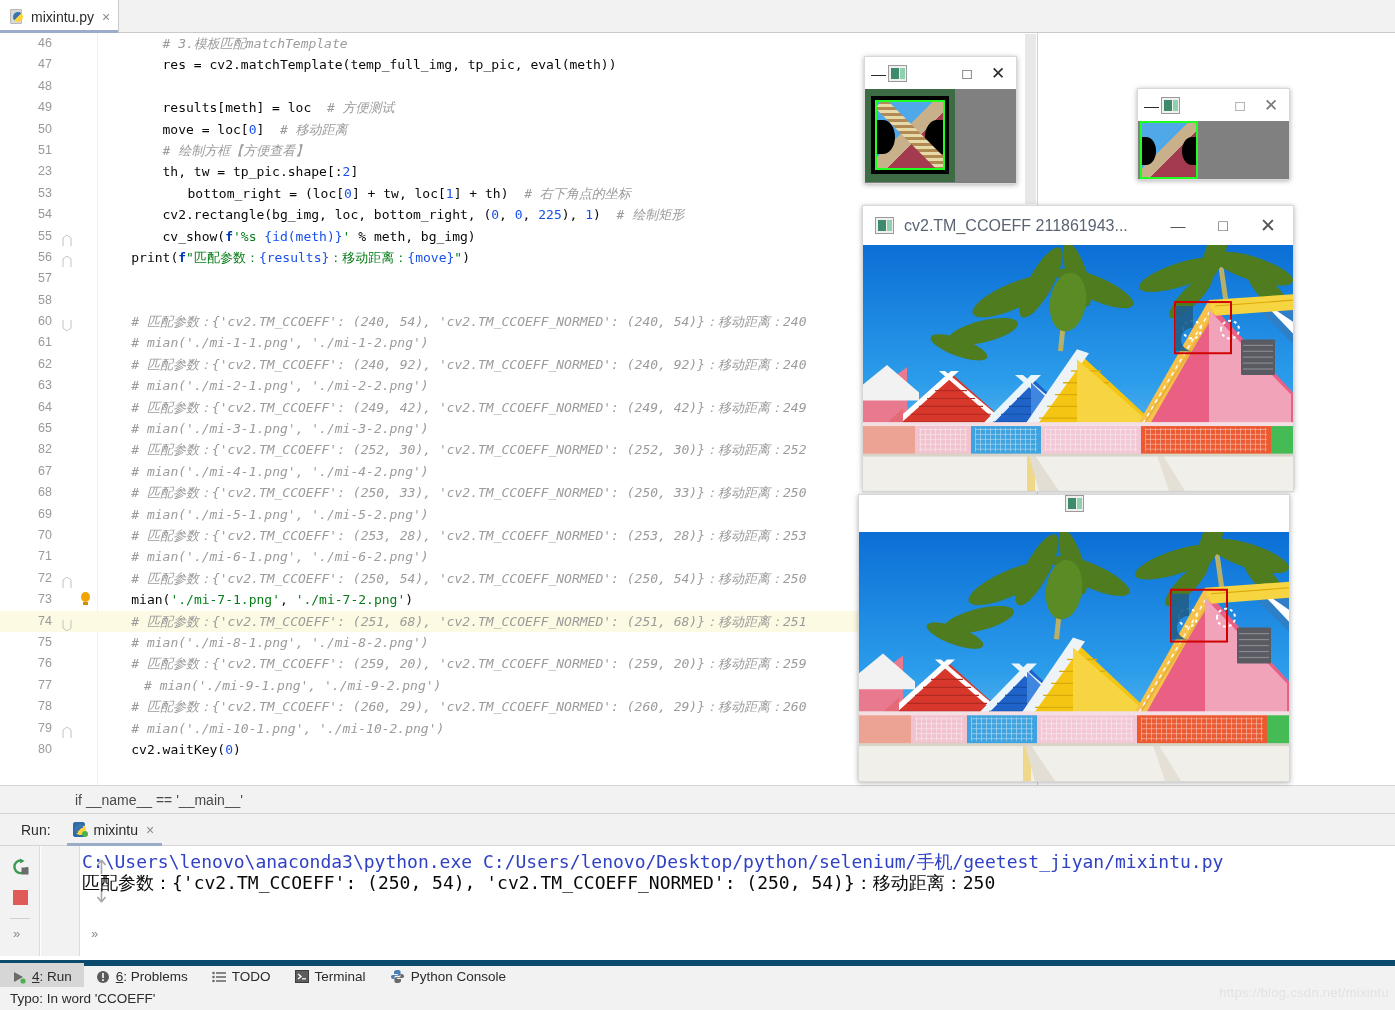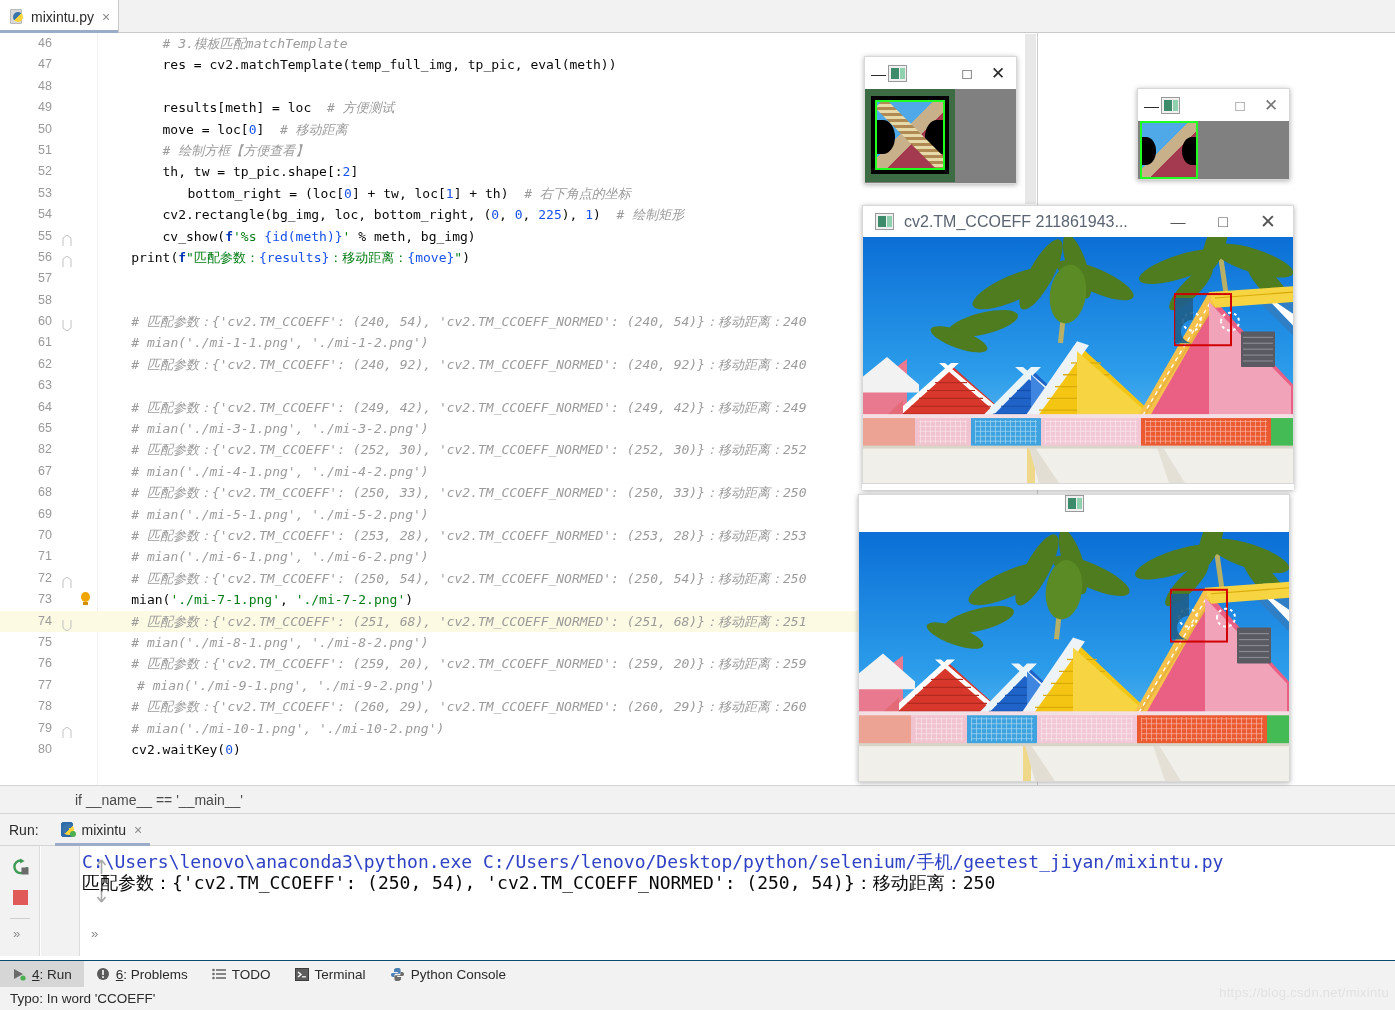--- a/index.html
+++ b/index.html
@@ -82,21 +82,21 @@
     display:flex; align-items:center; padding-left:75px;
     font-size:14px; color:#4a4a4a;
   }
 
   
   .runbar {
     position:absolute; left:0; top:814px; width:1395px; height:32px;
     background:#f2f2f2; border-bottom:1px solid #d5d5d5;
     display:flex; align-items:center; gap:0px;
   }
-  .runbar .runlabel { font-size:14px; color:#2b2b2b; padding-left:9px; padding-right:16px;}
+  .runbar .runlabel { font-size:14px; color:#2b2b2b; padding-left:21px; padding-right:16px;}
   .runtab {
     position:relative; height:32px; display:flex; align-items:center; gap:6px;
     padding:0 8px 0 6px; font-size:14px; color:#2b2b2b;
   }
   .runtab .tabunder { position:absolute; left:0; bottom:0; height:3px; width:100%; background:#9aacc8; }
 
   .console {
     position:absolute; left:0; top:846px; width:1395px; height:110px; background:#ffffff;
   }
   .console-gutter { position:absolute; left:0; top:0; width:40px; height:110px; background:#f2f2f2; border-right:1px solid #dcdcdc;}
@@ -111,21 +111,21 @@
   .icon-stop  { position:absolute; left:13px; top:44px; width:15px; height:15px; background:#e05a5a; }
   .icon-sep   { position:absolute; left:10px; top:72px; width:20px; height:1px; background:#cfcfcf;}
   .icon-chev1 { position:absolute; left:13px; top:80px; font-size:13px; color:#8a8a8a;}
   .icon-up    { position:absolute; left:51px; top:10px; width:19px; height:22px;}
   .icon-down  { position:absolute; left:51px; top:38px; width:19px; height:22px;}
   .icon-chev2 { position:absolute; left:50px; top:80px; font-size:13px; color:#8a8a8a;}
 
   
   .statusstrip {
     position:absolute; left:0; top:960px; width:1395px; height:27px;
-    background:#f2f2f2; border-top:1px solid #0c4a6e;
+    background:#f2f2f2; border-top:6px solid #0c4a6e;
     display:flex; align-items:center;
   }
   .sitem { display:flex; align-items:center; gap:6px; height:27px; padding:0 12px;
            font-size:13.5px; color:#2b2b2b; }
   .sitem.active { background:#d6d6d6; }
   .sitem u { text-decoration: underline; }
   .statusbar {
     position:absolute; left:0; top:987px; width:1395px; height:23px;
     background:#f2f2f2; display:flex; align-items:center; padding-left:10px;
     font-size:13.5px; color:#2b2b2b;
@@ -174,58 +174,58 @@
   <div class="editor">
     <div class="gutter"></div>
     <div class="gutter-sep"></div>
     <div class="lines" id="code-lines">
         <div class="ln"><span class="num">46</span><span class="code" style="left: 162.56px;"><span class="c-cmt"># 3.模板匹配matchTemplate</span></span></div>
         <div class="ln"><span class="num">47</span><span class="code" style="left: 162.56px;"><span class="c-plain">res = cv2.matchTemplate(temp_full_img, tp_pic, </span><span class="c-plain">eval</span><span class="c-plain">(meth))</span></span></div>
         <div class="ln"><span class="num">48</span></div>
         <div class="ln"><span class="num">49</span><span class="code" style="left: 162.56px;"><span class="c-plain">results[meth] = loc  </span><span class="c-cmt"># 方便测试</span></span></div>
         <div class="ln"><span class="num">50</span><span class="code" style="left: 162.56px;"><span class="c-plain">move = loc[</span><span class="c-num">0</span><span class="c-plain">]  </span><span class="c-cmt"># 移动距离</span></span></div>
         <div class="ln"><span class="num">51</span><span class="code" style="left: 162.56px;"><span class="c-cmt"># 绘制方框【方便查看】</span></span></div>
-        <div class="ln"><span class="num">52</span><span class="code" style="left: 162.56px;"><span class="c-plain">th, tw = tp_pic.shape[:</span><span class="c-num">2</span><span class="c-plain">]</span></span></div>
+        <div class="ln"><span class="num">23</span><span class="code" style="left: 162.56px;"><span class="c-plain">th, tw = tp_pic.shape[:</span><span class="c-num">2</span><span class="c-plain">]</span></span></div>
         <div class="ln"><span class="num">53</span><span class="code" style="left: 162.56px; margin-left: 25px;"><span class="c-plain">bottom_right = (loc[</span><span class="c-num">0</span><span class="c-plain">] + tw, loc[</span><span class="c-num">1</span><span class="c-plain">] + th)  </span><span class="c-cmt"># 右下角点的坐标</span></span></div>
         <div class="ln"><span class="num">54</span><span class="code" style="left: 162.56px;"><span class="c-plain">cv2.rectangle(bg_img, loc, bottom_right, (</span><span class="c-num">0</span><span class="c-plain">, </span><span class="c-num">0</span><span class="c-plain">, </span><span class="c-num">225</span><span class="c-plain">), </span><span class="c-num">1</span><span class="c-plain">)  </span><span class="c-cmt"># 绘制矩形</span></span></div>
         <div class="ln"><span class="num">55</span><span class="fold"><svg width="11" height="11" viewBox="0 0 11 11">
               <path d="M1 11 L1 3 L5 0 L9 3 L9 11" fill="none" stroke="#c2c2c2" stroke-width="1"></path>
             </svg></span><span class="code" style="left: 162.56px;"><span class="c-plain">cv_show(</span><span class="c-kw">f</span><span class="c-str">'%s </span><span class="c-num">{id(meth)}</span><span class="c-str">'</span><span class="c-plain"> % meth, bg_img)</span></span></div>
         <div class="ln"><span class="num">56</span><span class="fold"><svg width="11" height="11" viewBox="0 0 11 11">
               <path d="M1 11 L1 3 L5 0 L9 3 L9 11" fill="none" stroke="#c2c2c2" stroke-width="1"></path>
             </svg></span><span class="code" style="left: 131.28px;"><span class="c-plain">print(</span><span class="c-kw">f</span><span class="c-str">"匹配参数：</span><span class="c-num">{results}</span><span class="c-str">：移动距离：</span><span class="c-num">{move}</span><span class="c-str">"</span><span class="c-plain">)</span></span></div>
         <div class="ln"><span class="num">57</span><span class="code" style="left: 100px;"></span></div>
         <div class="ln"><span class="num">58</span><span class="code" style="left: 100px;"></span></div>
         <div class="ln"><span class="num">60</span><span class="fold"><svg width="11" height="11" viewBox="0 0 11 11">
               <path d="M1 0 L1 8 L5 11 L9 8 L9 0" fill="none" stroke="#c2c2c2" stroke-width="1"></path>
             </svg></span><span class="code" style="left: 131.28px;"><span class="c-cmt"># 匹配参数：{'cv2.TM_CCOEFF': (240, 54), 'cv2.TM_CCOEFF_NORMED': (240, 54)}：移动距离：240</span></span></div>
         <div class="ln"><span class="num">61</span><span class="code" style="left: 131.28px;"><span class="c-cmt"># mian('./mi-1-1.png', './mi-1-2.png')</span></span></div>
         <div class="ln"><span class="num">62</span><span class="code" style="left: 131.28px;"><span class="c-cmt"># 匹配参数：{'cv2.TM_CCOEFF': (240, 92), 'cv2.TM_CCOEFF_NORMED': (240, 92)}：移动距离：240</span></span></div>
-        <div class="ln"><span class="num">63</span></div>
+        <div class="ln"><span class="num">63</span><span class="code" style="left: 131.28px;"><span class="c-cmt"># mian('./mi-2-1.png', './mi-2-2.png')</span></span></div>
         <div class="ln"><span class="num">64</span><span class="code" style="left: 131.28px;"><span class="c-cmt"># 匹配参数：{'cv2.TM_CCOEFF': (249, 42), 'cv2.TM_CCOEFF_NORMED': (249, 42)}：移动距离：249</span></span></div>
         <div class="ln"><span class="num">65</span><span class="code" style="left: 131.28px;"><span class="c-cmt"># mian('./mi-3-1.png', './mi-3-2.png')</span></span></div>
         <div class="ln"><span class="num">82</span><span class="code" style="left: 131.28px;"><span class="c-cmt"># 匹配参数：{'cv2.TM_CCOEFF': (252, 30), 'cv2.TM_CCOEFF_NORMED': (252, 30)}：移动距离：252</span></span></div>
         <div class="ln"><span class="num">67</span><span class="code" style="left: 131.28px;"><span class="c-cmt"># mian('./mi-4-1.png', './mi-4-2.png')</span></span></div>
         <div class="ln"><span class="num">68</span><span class="code" style="left: 131.28px;"><span class="c-cmt"># 匹配参数：{'cv2.TM_CCOEFF': (250, 33), 'cv2.TM_CCOEFF_NORMED': (250, 33)}：移动距离：250</span></span></div>
         <div class="ln"><span class="num">69</span><span class="code" style="left: 131.28px;"><span class="c-cmt"># mian('./mi-5-1.png', './mi-5-2.png')</span></span></div>
         <div class="ln"><span class="num">70</span><span class="code" style="left: 131.28px;"><span class="c-cmt"># 匹配参数：{'cv2.TM_CCOEFF': (253, 28), 'cv2.TM_CCOEFF_NORMED': (253, 28)}：移动距离：253</span></span></div>
         <div class="ln"><span class="num">71</span><span class="code" style="left: 131.28px;"><span class="c-cmt"># mian('./mi-6-1.png', './mi-6-2.png')</span></span></div>
         <div class="ln"><span class="num">72</span><span class="fold"><svg width="11" height="11" viewBox="0 0 11 11">
               <path d="M1 11 L1 3 L5 0 L9 3 L9 11" fill="none" stroke="#c2c2c2" stroke-width="1"></path>
             </svg></span><span class="code" style="left: 131.28px;"><span class="c-cmt"># 匹配参数：{'cv2.TM_CCOEFF': (250, 54), 'cv2.TM_CCOEFF_NORMED': (250, 54)}：移动距离：250</span></span></div>
         <div class="ln"><span class="num">73</span><span class="bulb"><svg width="11" height="15" viewBox="0 0 11 15">
               <ellipse cx="5.5" cy="5" rx="4.5" ry="5" fill="#f0a500"></ellipse>
               <rect x="3" y="10" width="5" height="3" fill="#d08f00"></rect>
             </svg></span><span class="code" style="left: 131.28px;"><span class="c-plain">mian(</span><span class="c-str">'./mi-7-1.png'</span><span class="c-plain">, </span><span class="c-str">'./mi-7-2.png'</span><span class="c-plain">)</span></span></div>
         <div class="ln hl"><span class="num">74</span><span class="fold"><svg width="11" height="11" viewBox="0 0 11 11">
               <path d="M1 0 L1 8 L5 11 L9 8 L9 0" fill="none" stroke="#c2c2c2" stroke-width="1"></path>
             </svg></span><span class="code" style="left: 131.28px;"><span class="c-cmt"># 匹配参数：{'cv2.TM_CCOEFF': (251, 68), 'cv2.TM_CCOEFF_NORMED': (251, 68)}：移动距离：251</span></span></div>
         <div class="ln"><span class="num">75</span><span class="code" style="left: 131.28px;"><span class="c-cmt"># mian('./mi-8-1.png', './mi-8-2.png')</span></span></div>
         <div class="ln"><span class="num">76</span><span class="code" style="left: 131.28px;"><span class="c-cmt"># 匹配参数：{'cv2.TM_CCOEFF': (259, 20), 'cv2.TM_CCOEFF_NORMED': (259, 20)}：移动距离：259</span></span></div>
-        <div class="ln"><span class="num">77</span><span class="code" style="left: 137px;"><span class="c-cmt"># mian('./mi-9-1.png', './mi-9-2.png')</span></span></div>
+        <div class="ln"><span class="num">77</span><span class="code" style="left: 144px;"><span class="c-cmt"># mian('./mi-9-1.png', './mi-9-2.png')</span></span></div>
         <div class="ln"><span class="num">78</span><span class="code" style="left: 131.28px;"><span class="c-cmt"># 匹配参数：{'cv2.TM_CCOEFF': (260, 29), 'cv2.TM_CCOEFF_NORMED': (260, 29)}：移动距离：260</span></span></div>
         <div class="ln"><span class="num">79</span><span class="fold"><svg width="11" height="11" viewBox="0 0 11 11">
               <path d="M1 11 L1 3 L5 0 L9 3 L9 11" fill="none" stroke="#c2c2c2" stroke-width="1"></path>
             </svg></span><span class="code" style="left: 131.28px;"><span class="c-cmt"># mian('./mi-10-1.png', './mi-10-2.png')</span></span></div>
         <div class="ln"><span class="num">80</span><span class="code" style="left: 131.28px;"><span class="c-plain">cv2.waitKey(</span><span class="c-num">0</span><span class="c-plain">)</span></span></div>
       </div>
   </div>
   <div class="ed-divider"></div>
   <div class="ed-right"></div>
   <div class="ed-scroll"></div>
@@ -375,21 +375,21 @@
     </div>
     <div class="cvbody" style="height:59px;">
       <div class="tpl" style="left:2px;top:0;width:58px;height:58px;border:2px solid #21ff21;overflow:hidden;background:linear-gradient(135deg,#4fa9e8 0 42%, #c7b08a 42% 58%, #a33a4f 58% 100%);">
         <div style="position:absolute;left:-6px;top:14px;width:20px;height:28px;background:#000000;border-radius:0 50% 50% 0;"></div>
         <div style="position:absolute;right:-6px;top:14px;width:20px;height:28px;background:#000000;border-radius:50% 0 0 50%;"></div>
       </div>
     </div>
   </div>
 
   <div class="cvwin" style="left:862px; top:205px; width:432px; height:285px;">
-    <div class="titlebar" style="height:32px; padding:0 2px 0 12px;">
+    <div class="titlebar" style="height:40px; padding:0 2px 0 12px;">
       <span class="cvicon" style="width:19px;height:17px;margin-right:10px;">
         <span class="g1" style="left:2px;top:2px;width:8px;height:11px;"></span>
         <span class="g2" style="left:11px;top:2px;width:5px;height:11px;"></span>
       </span>
       <span class="ttl" style="flex:1 1 auto;font-size:16px;">cv2.TM_CCOEFF 211861943...</span>
       <span class="wbtn" style="width:46px;height:36px;font-size:15px;color:#555;">—</span>
       <span class="wbtn" style="width:44px;height:36px;font-size:16px;color:#555;">□</span>
       <span class="wbtn" style="width:46px;height:36px;font-size:19px;color:#555;">✕</span>
     </div>
     <div class="cvbody" style="height:247px;">

